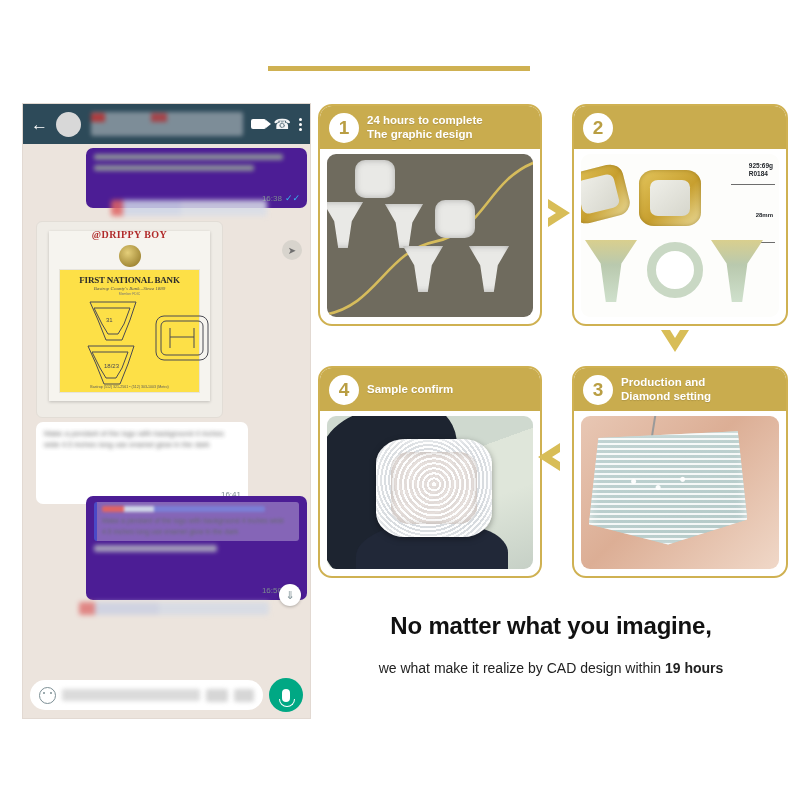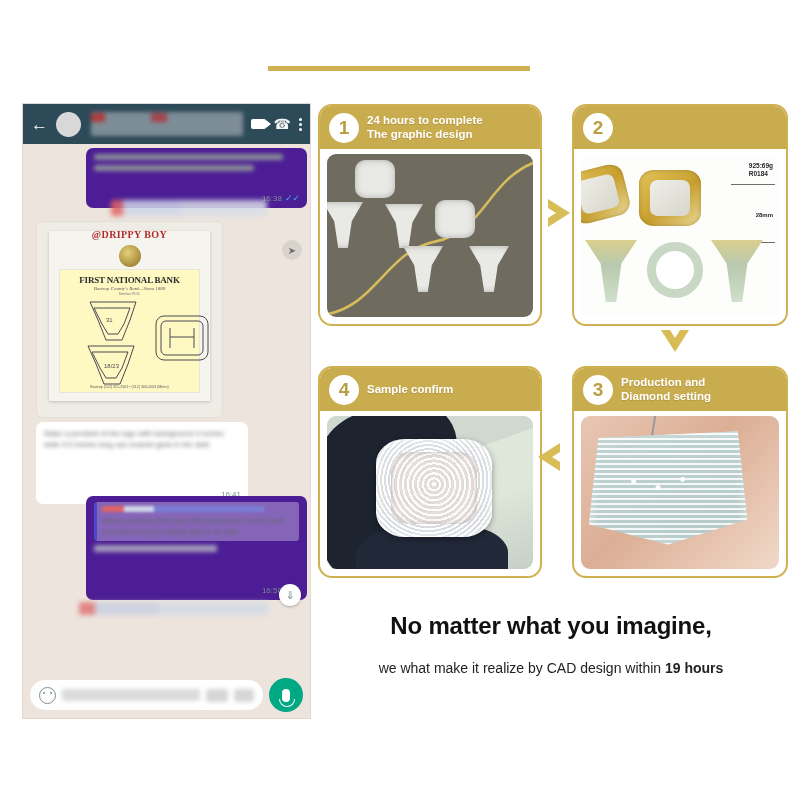--- a/index.html
+++ b/index.html
@@ -95,21 +95,21 @@
     position:absolute;left:12px;top:9px;right:12px;bottom:16px;background:#f6f4ef;
     box-shadow:0 1px 3px rgba(0,0,0,.2);
   }
   .drippy{
     position:absolute;top:-2px;left:0;width:100%;text-align:center;
     font-size:10px;font-weight:bold;color:#b02a2a;letter-spacing:.4px;
     font-family:"Liberation Serif", serif;
   }
   .seal{position:absolute;left:50%;top:14px;transform:translateX(-50%);width:22px;height:22px;border-radius:50%;
     background:radial-gradient(circle at 40% 35%,#e5cf7a,#8a6f1f);}
-  .bank-card{position:absolute;left:10px;top:38px;right:10px;bottom:8px;background:#fef9c3;border:1px solid #e7e4dc;}
+  .bank-card{position:absolute;left:10px;top:38px;right:10px;bottom:8px;background:#fde047;border:1px solid #e7e4dc;}
   .bank-name{
     text-align:center;font-family:"Liberation Serif", serif;font-weight:bold;
     font-size:9px;color:#2b2b2b;margin-top:5px;letter-spacing:-.2px;
   }
   .bank-sub{text-align:center;font-family:"Liberation Serif", serif;font-style:italic;font-size:5px;color:#555;margin-top:1px;}
   .bank-sub2{text-align:center;font-size:3.4px;color:#777;margin-top:1px;}
   .bank-foot{position:absolute;left:0;bottom:3px;width:100%;text-align:center;font-size:3.6px;color:#5a5a5a;}
   .fwd{
     position:absolute;right:8px;top:96px;width:20px;height:20px;border-radius:50%;
     background:#d8d4cd;display:flex;align-items:center;justify-content:center;color:#6f6f6f;font-size:10px;

